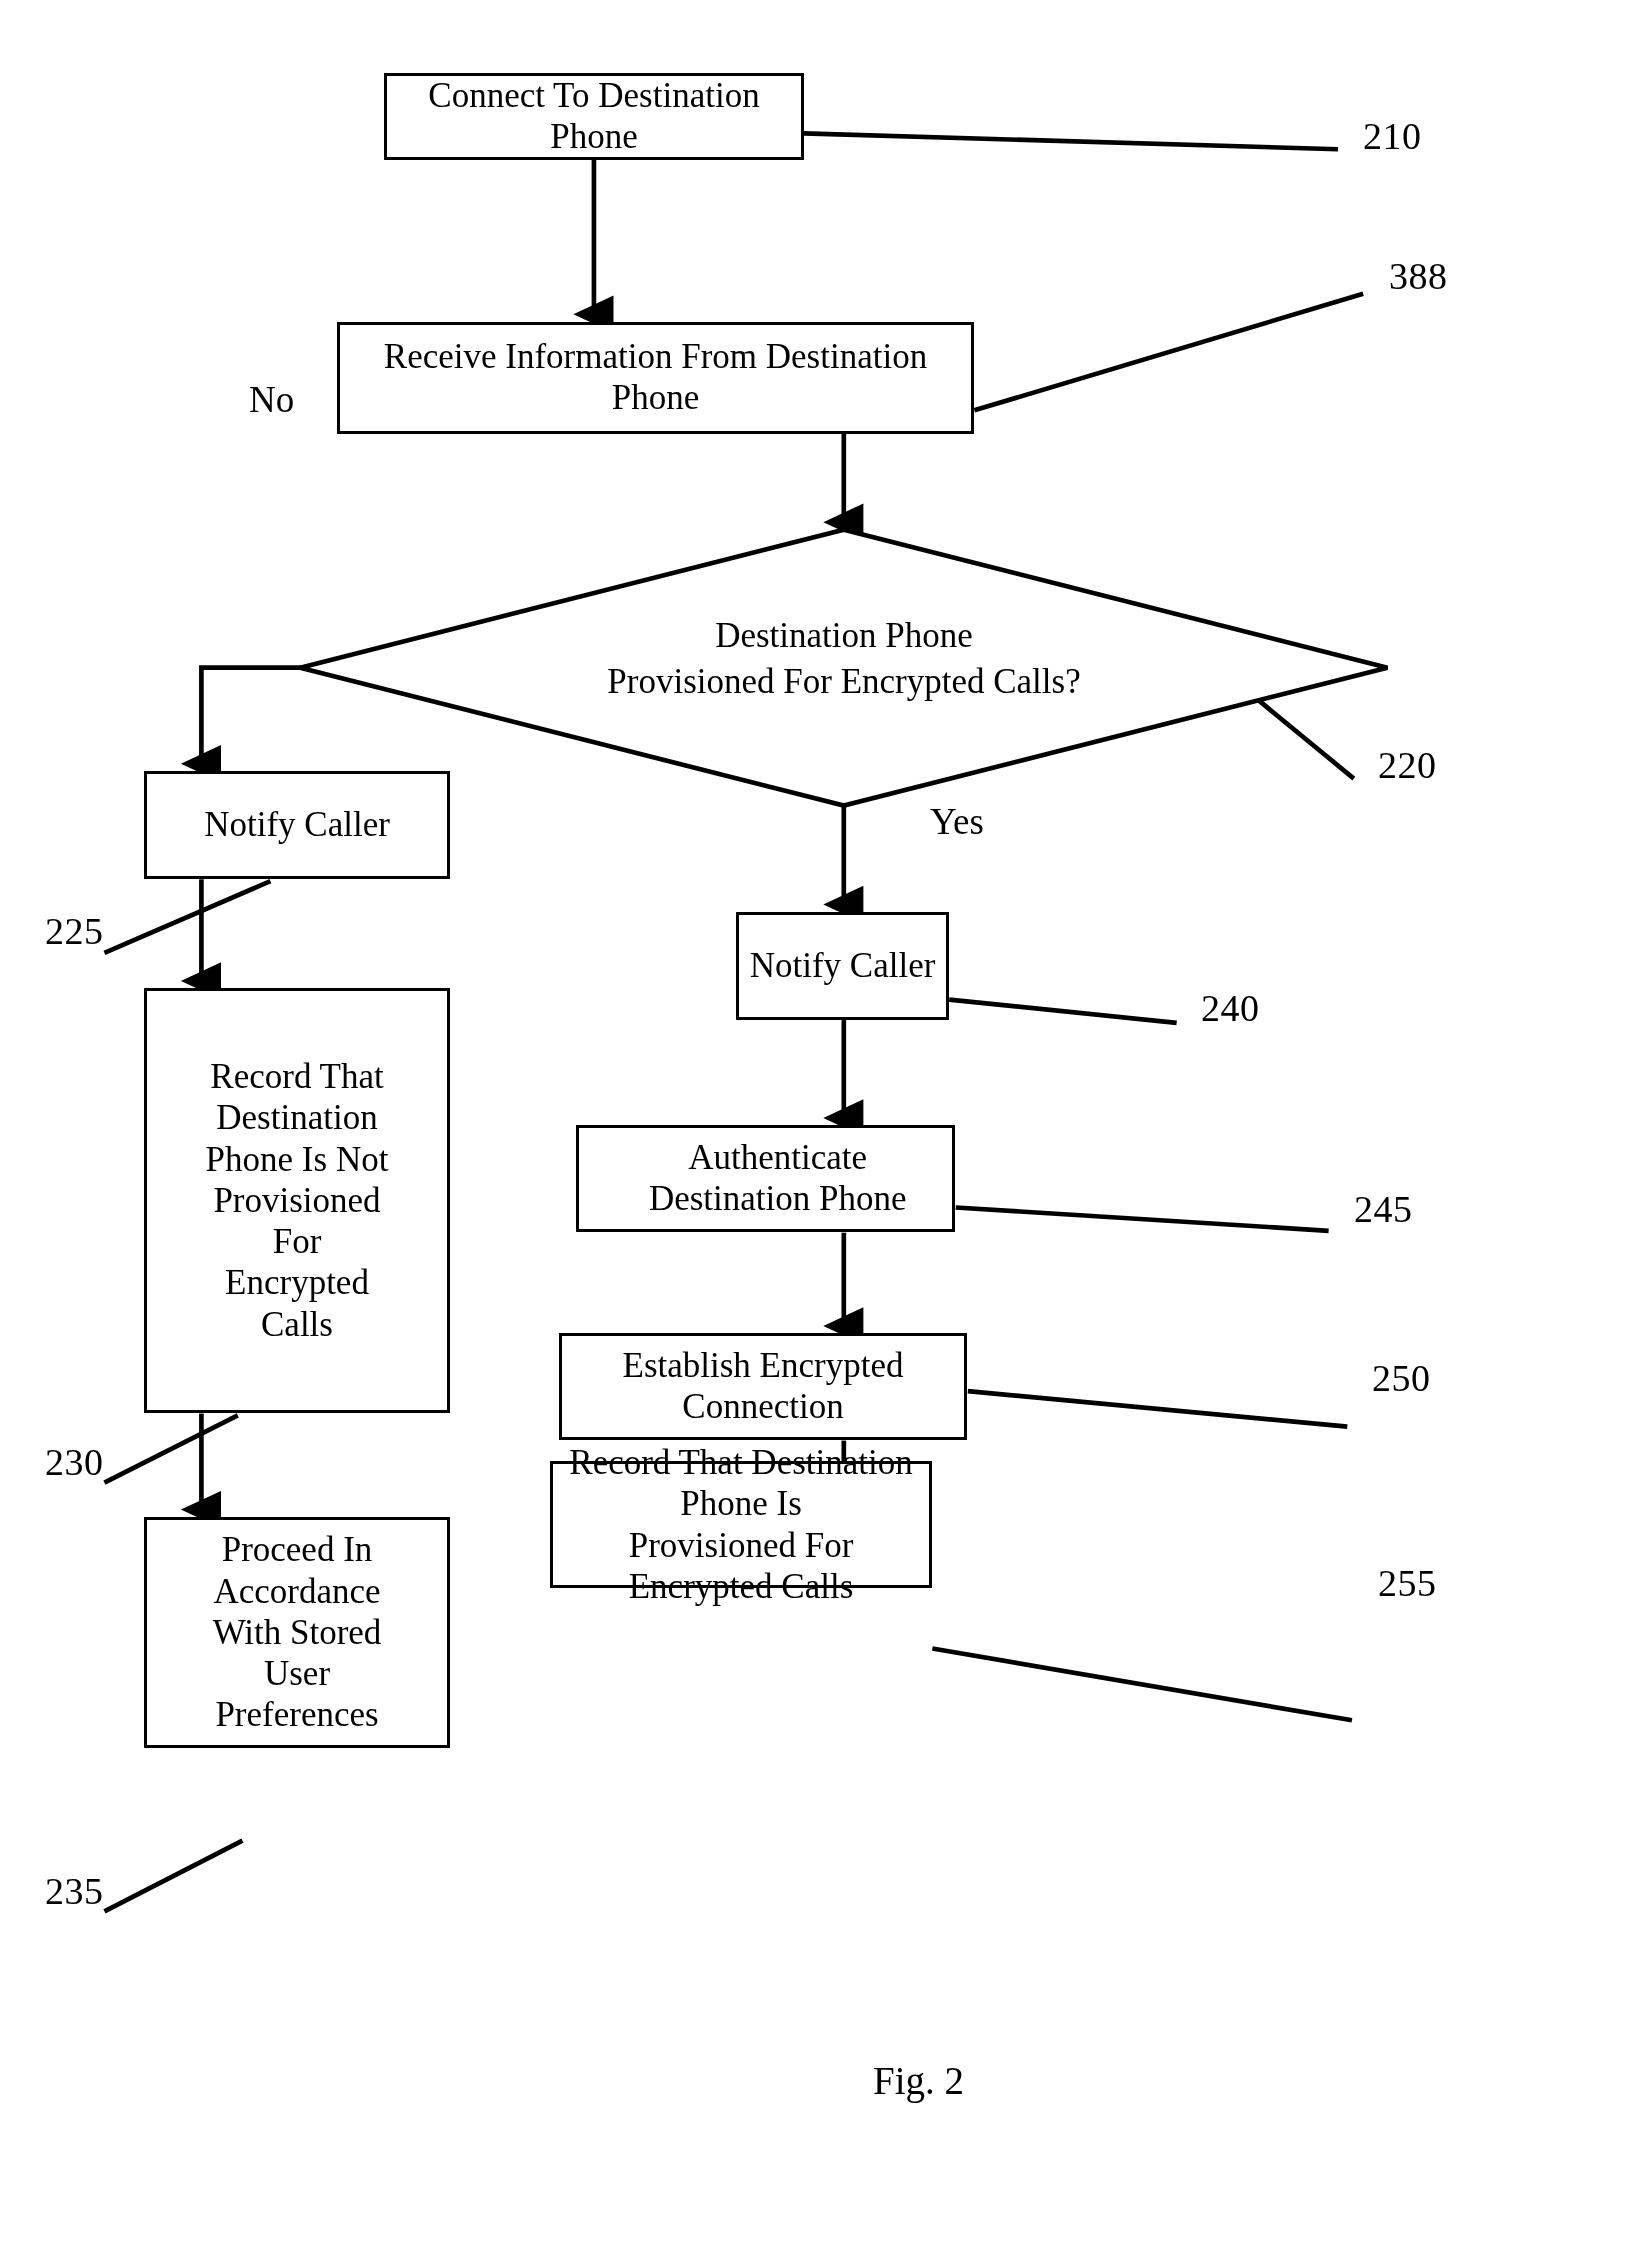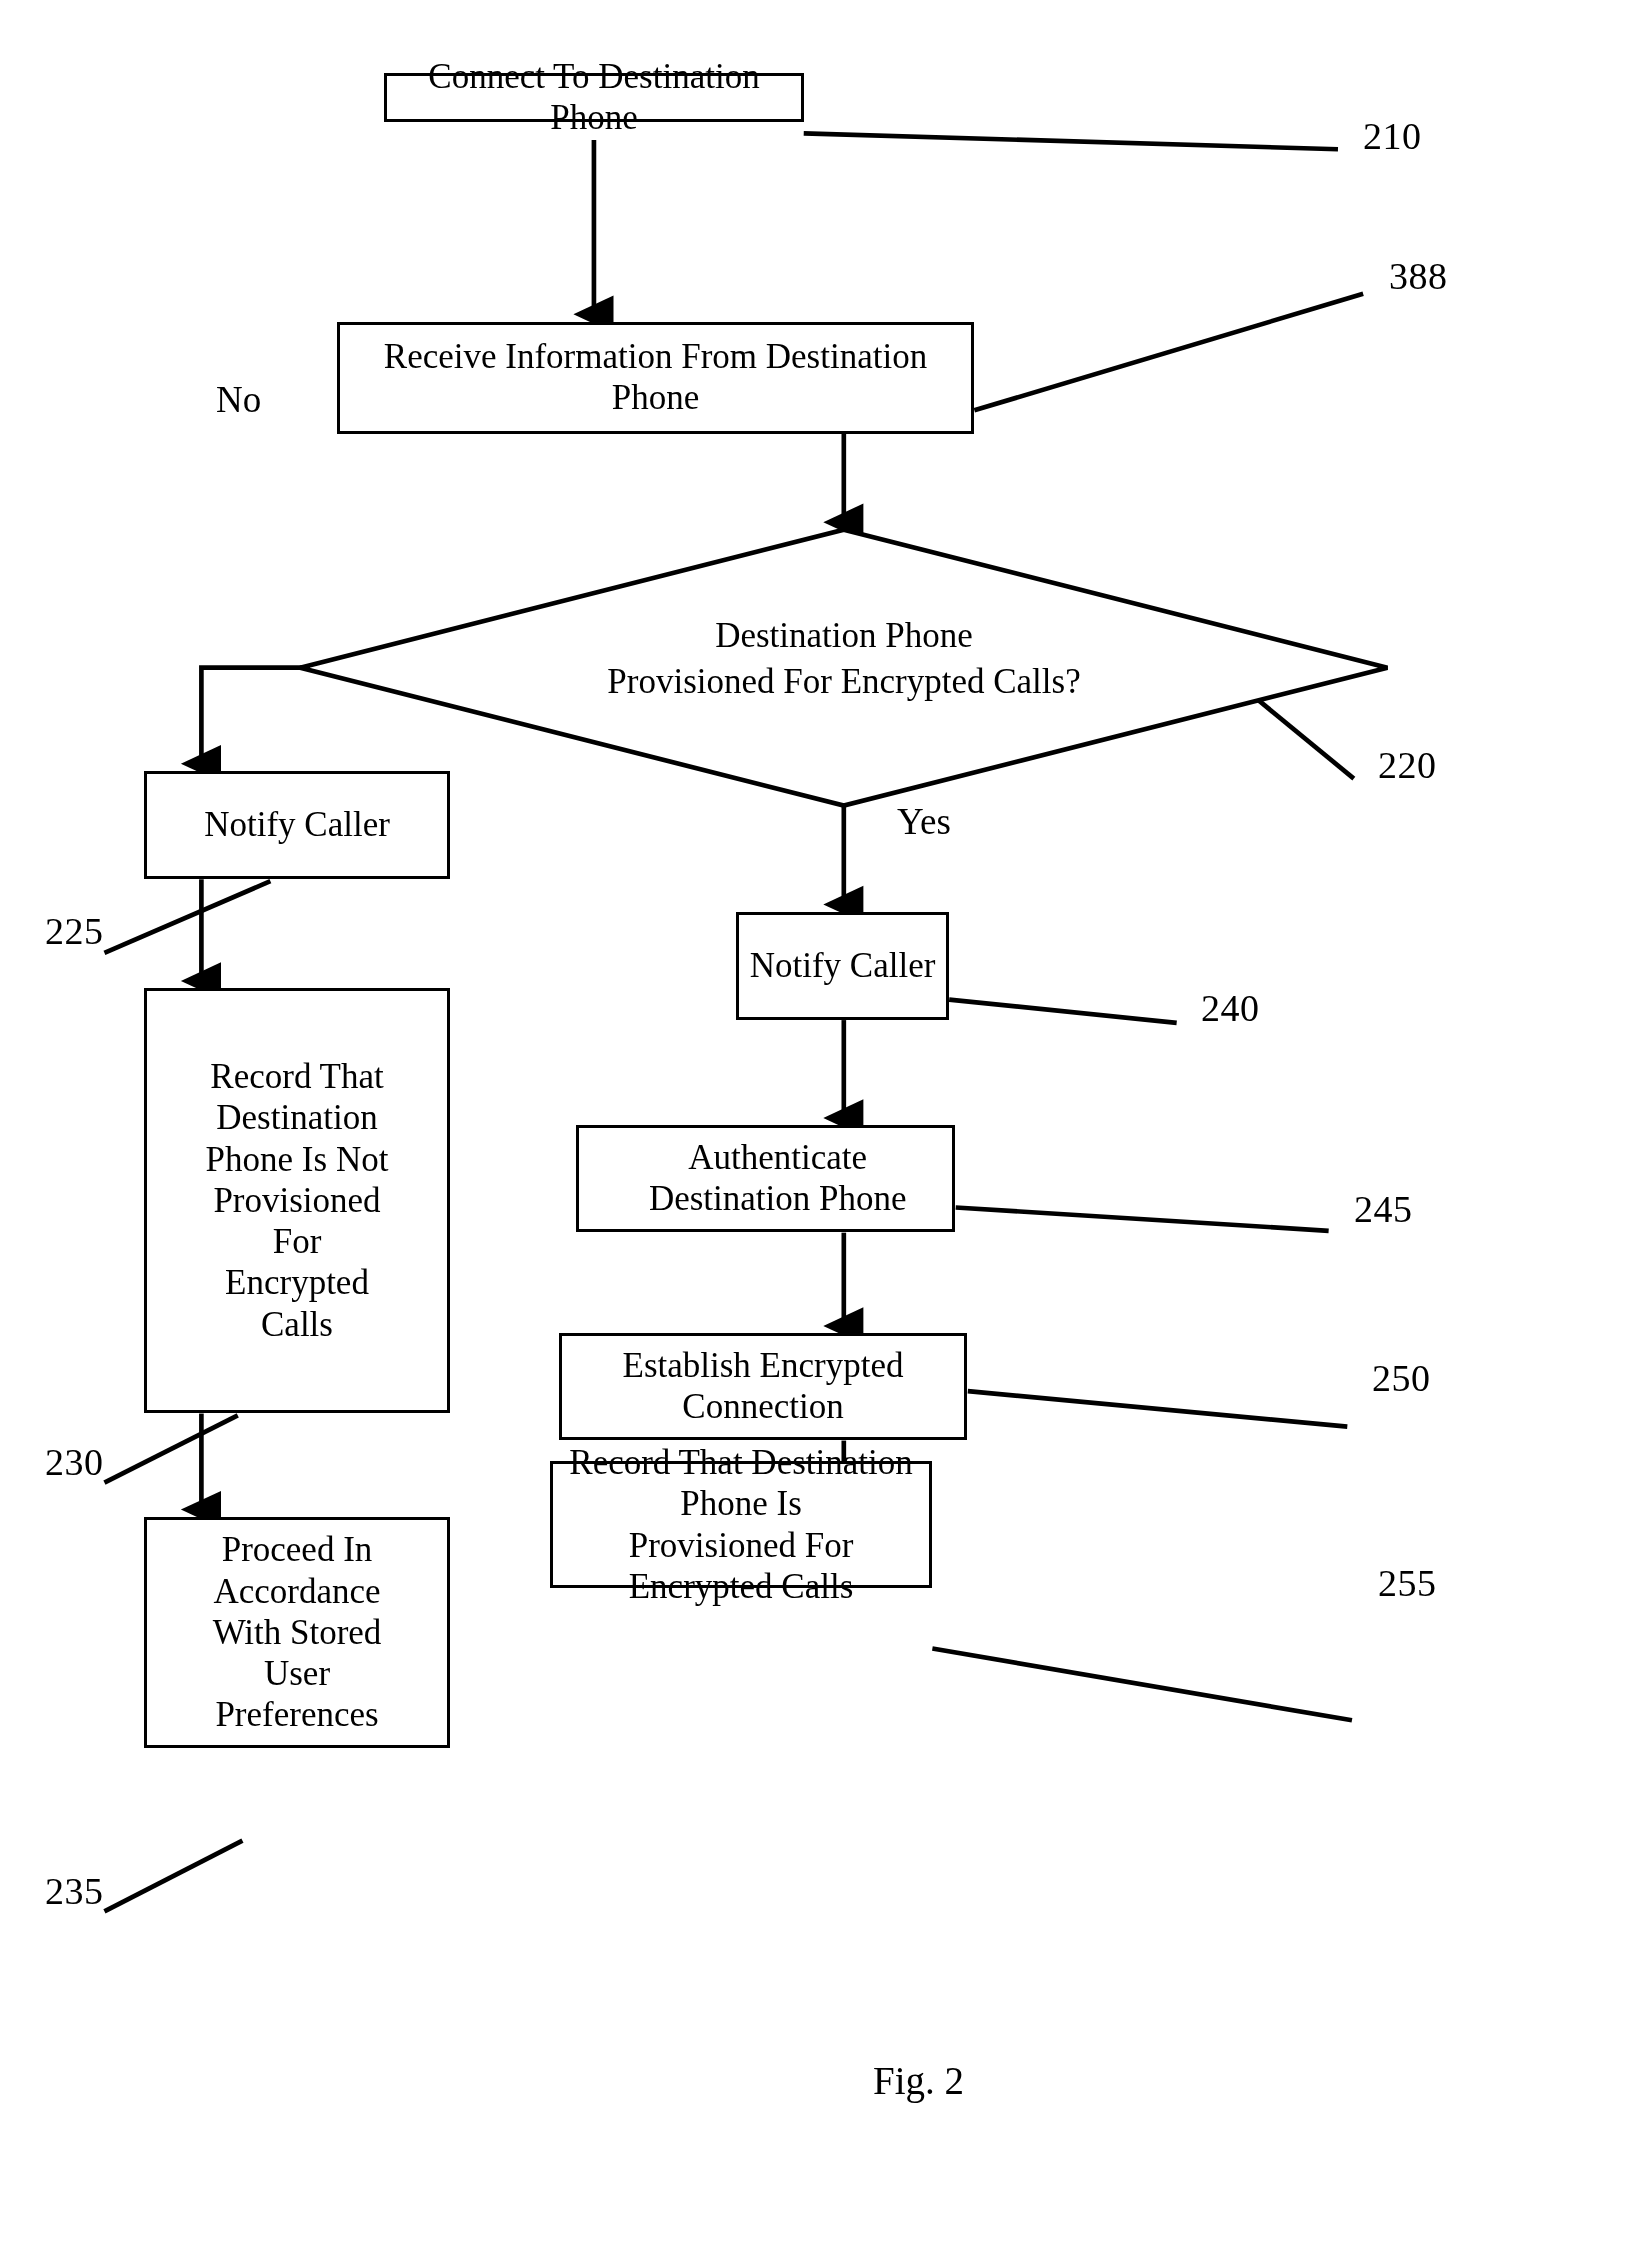--- a/index.html
+++ b/index.html
@@ -54,20 +54,21 @@
   .ref-num {
     position: absolute;
     font-size: 38px;
     letter-spacing: 0.5px;
     z-index: 4;
   }
   .edge-label {
     position: absolute;
     font-size: 37px;
     z-index: 4;
+    margin-left: 33px;
   }
   .fig-caption {
     position: absolute;
     font-size: 39px;
     z-index: 4;
   }
 </style>
 </head>
 <body>
 
@@ -101,21 +102,21 @@
         <line x1="1025" y1="1295" x2="1425" y2="1320" stroke="#000000" stroke-width="5"></line>
         <line x1="1038" y1="1492" x2="1445" y2="1530" stroke="#000000" stroke-width="5"></line>
         <line x1="1000" y1="1768" x2="1450" y2="1845" stroke="#000000" stroke-width="5"></line>
       </g>
     <g id="decision-group">
         <polygon points="905,568 1488,716 905,864 322,716" fill="#ffffff" stroke="#000000" stroke-width="5" stroke-linejoin="miter"></polygon>
       </g>
   </svg>
 
   <div id="nodes-layer">
-      <div class="node" style="left: 384px; top: 73px; width: 420px; height: 49px; font-size: 35px;">Connect To Destination Phone</div>
+      <div class="node" style="left: 384px; top: 73px; width: 420px; height: 87px; font-size: 35px;">Connect To Destination Phone</div>
       <div class="node" style="left: 337px; top: 322px; width: 637px; height: 112px; font-size: 35px;">Receive Information From Destination Phone</div>
       <div class="node" style="left: 144px; top: 771px; width: 306px; height: 108px; font-size: 35px;">Notify Caller</div>
       <div class="node tall" style="left: 144px; top: 988px; width: 306px; height: 425px; font-size: 35px;">Record That
 Destination
 Phone Is  Not
 Provisioned
 For
 Encrypted
 Calls</div>
       <div class="node tall" style="left: 144px; top: 1517px; width: 306px; height: 231px; font-size: 35px;">Proceed In

